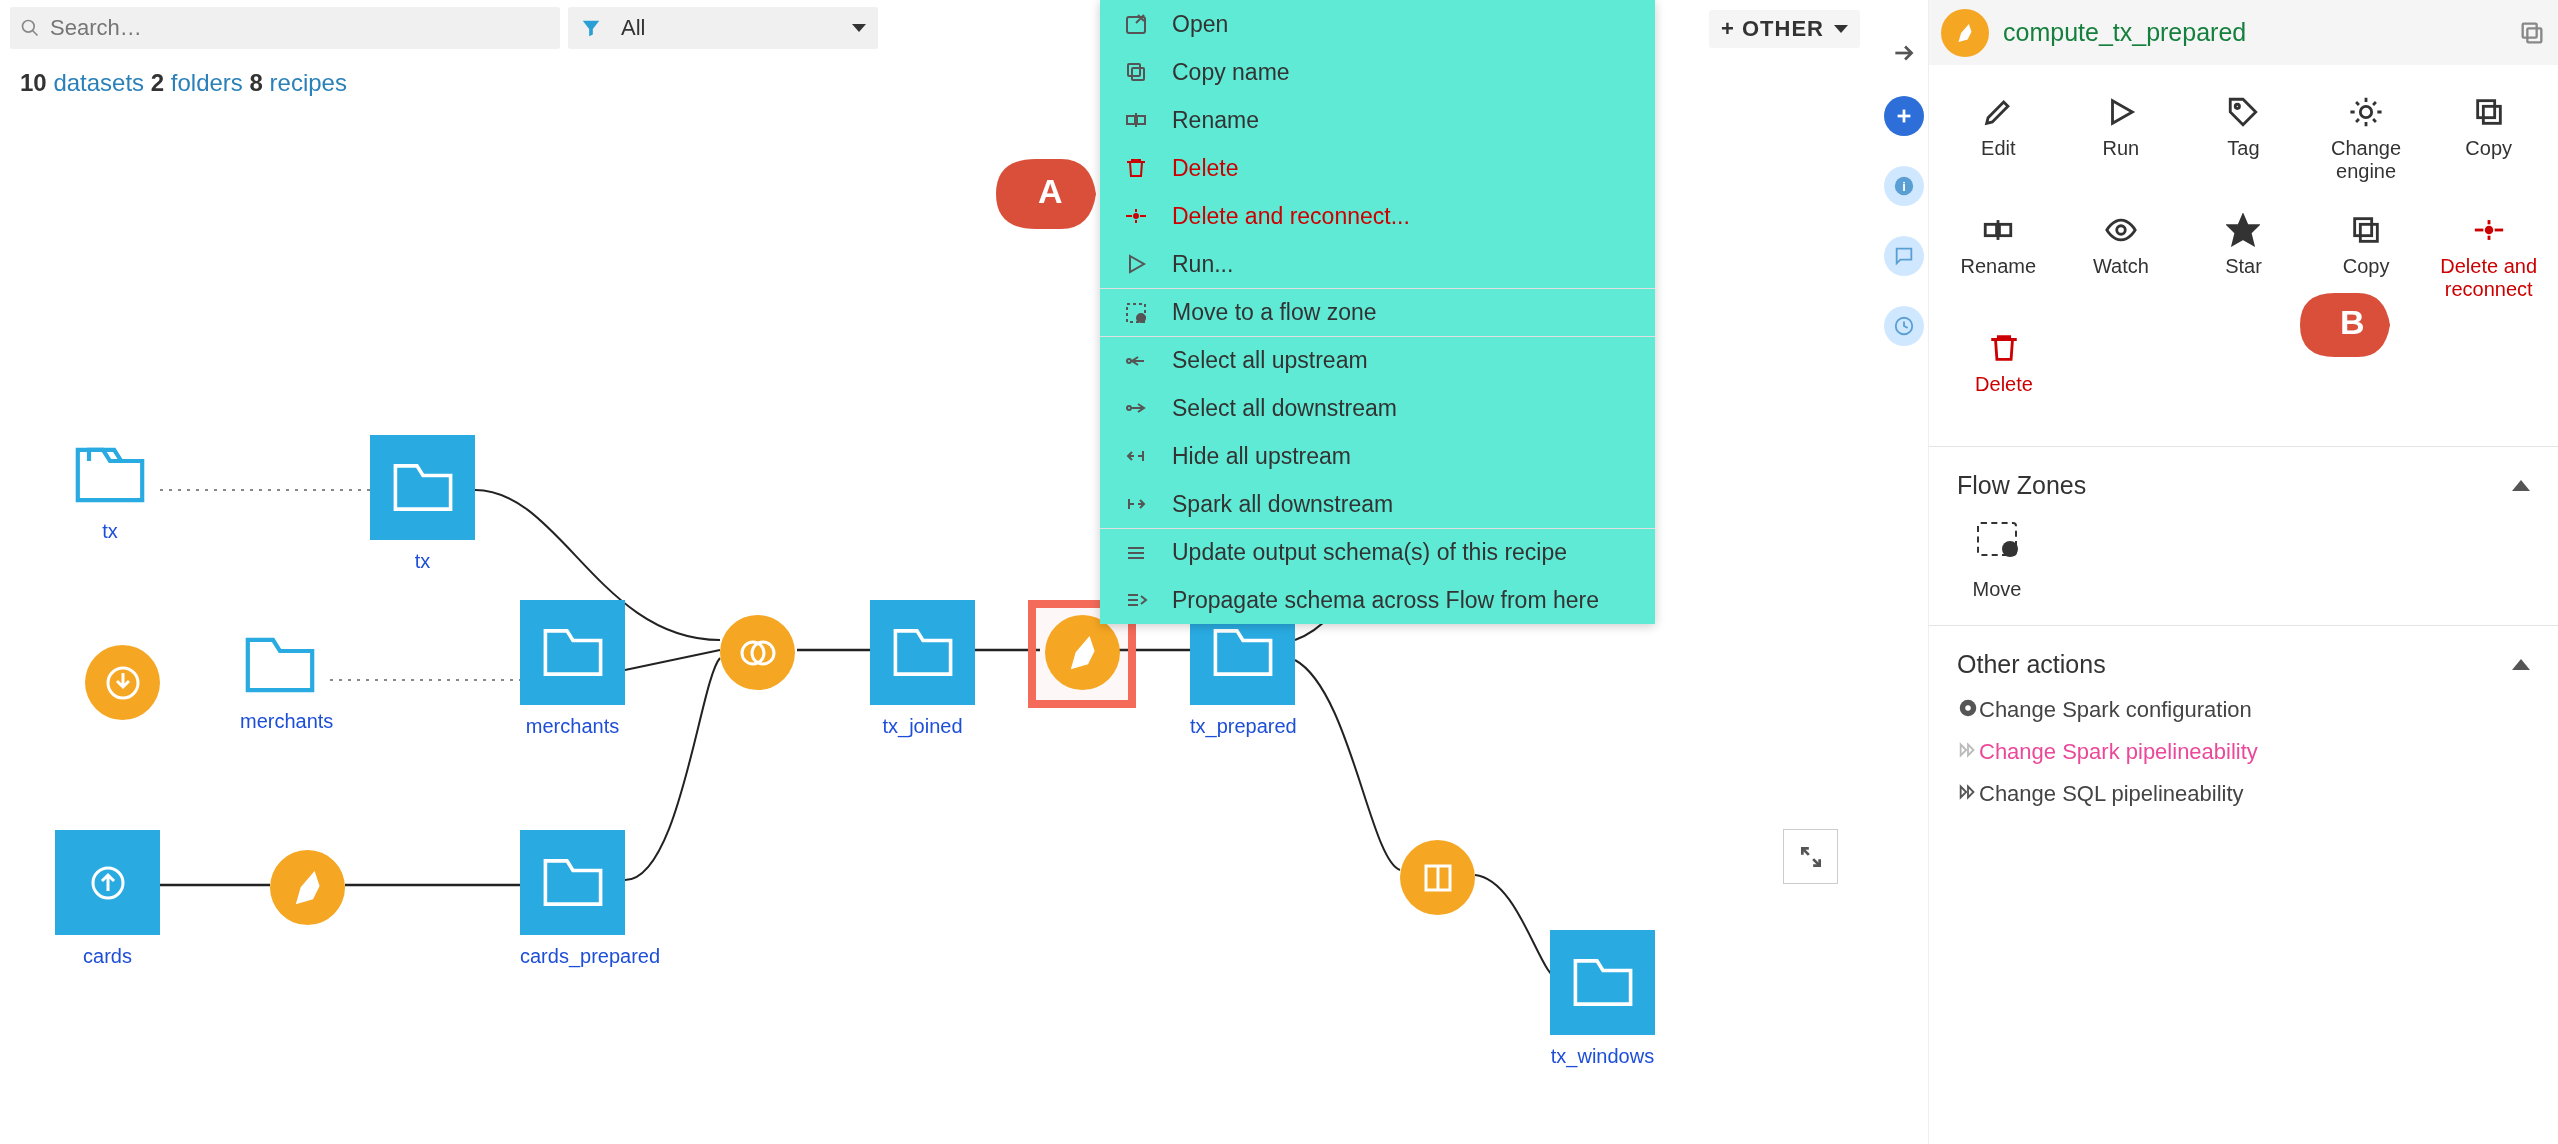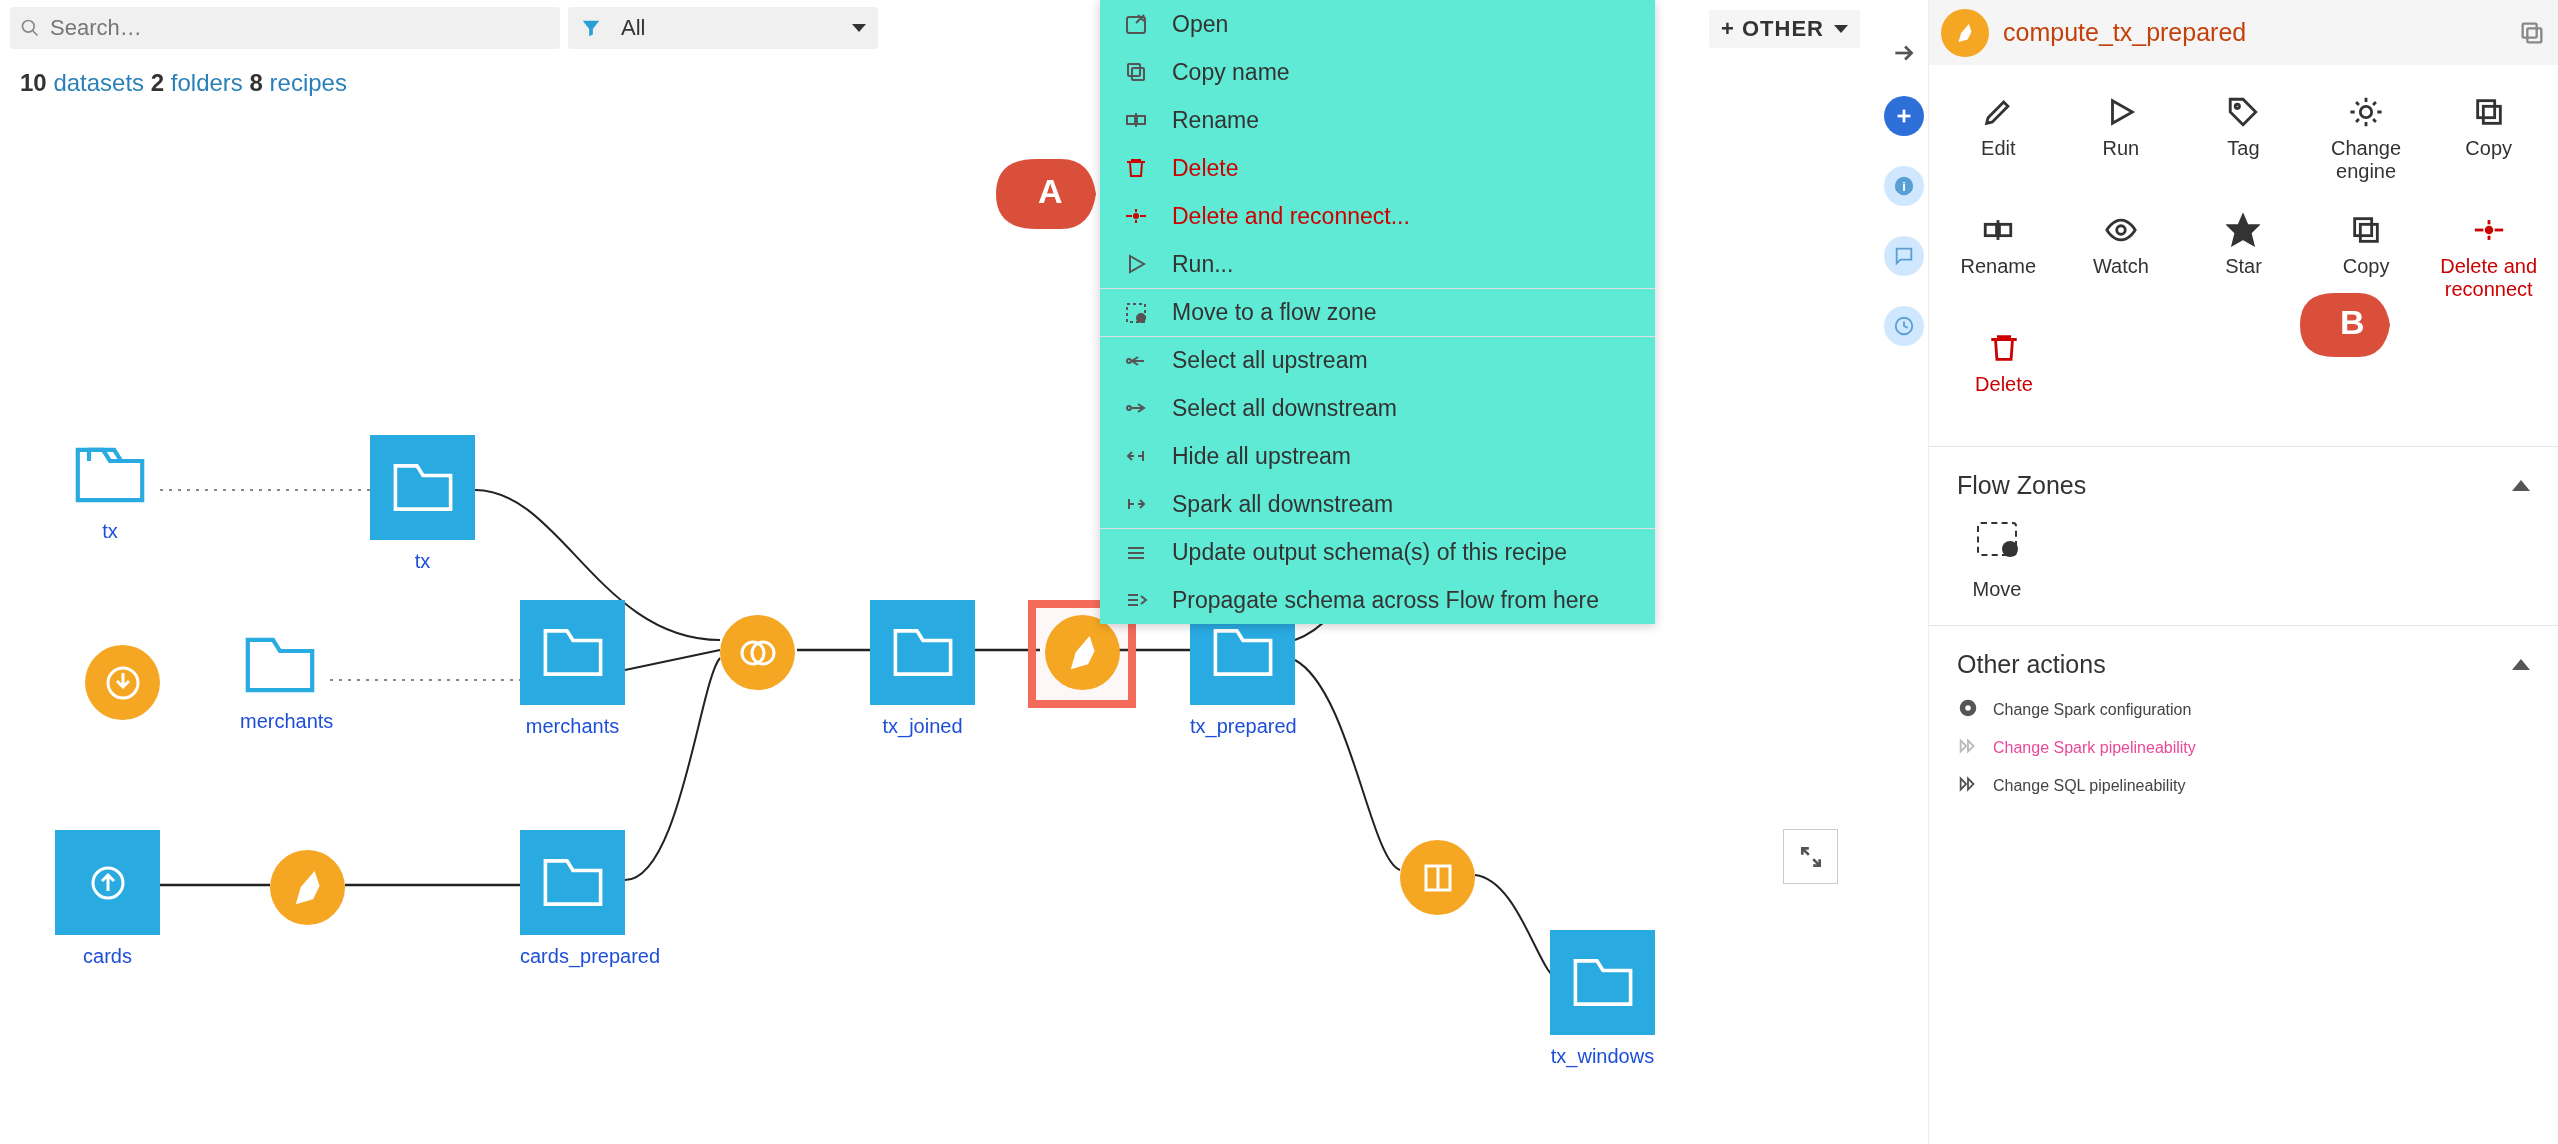--- a/index.html
+++ b/index.html
@@ -45,37 +45,37 @@
 .sidestrip { position: absolute; left: 1880px; top: 0; width: 48px; height: 1144px; display: flex; flex-direction: column; align-items: center; gap: 30px; padding-top: 40px; }
 .strip-icon { width: 40px; height: 40px; border-radius: 50%; display: flex; align-items: center; justify-content: center; }
 .strip-icon svg { width: 22px; height: 22px; }
 .strip-plus { background: #2d6ed8; }
 .strip-info { background: #d0e8ff; }
 .strip-chat { background: #d0e8ff; }
 .strip-clock { background: #d0e8ff; }
 .right-panel { position: absolute; left: 1928px; top: 0; width: 630px; height: 1144px; background: #fff; border-left: 1px solid #eee; }
 .rp-header { display: flex; align-items: center; height: 65px; background: #f5f5f5; padding: 0 12px; gap: 14px; }
 .rp-badge { width: 48px; height: 48px; background: #f5a623; border-radius: 50%; display: flex; align-items: center; justify-content: center; }
-.rp-title { font-size: 25px; color: #c2410c; flex: 1; }
+.rp-title { font-size: 25px; color: #15803d; flex: 1; }
 .rp-copy { width: 28px; height: 28px; }
 .rp-actions { padding: 30px 20px 20px; }
 .rp-row { display: flex; gap: 24px; margin-bottom: 30px; }
 .rp-action { width: 110px; display: flex; flex-direction: column; align-items: center; gap: 8px; text-align: center; font-size: 20px; color: #333; }
 .rp-action.danger { color: #cc0000; }
 .rp-action svg { width: 34px; height: 34px; stroke: #333; fill: none; stroke-width: 2; }
 .rp-action.danger svg { stroke: #cc0000; }
 .rp-action.star svg { fill: #333; stroke: #333; }
 .rp-section { border-top: 1px solid #e5e5e5; padding: 24px 28px; }
 .rp-section-head { display: flex; justify-content: space-between; align-items: center; font-size: 25px; color: #333; cursor: pointer; }
 .rp-section-head .chev { width: 0; height: 0; border-left: 9px solid transparent; border-right: 9px solid transparent; border-bottom: 11px solid #555; }
 .rp-move { display: flex; flex-direction: column; align-items: center; gap: 22px; margin-top: 22px; width: 80px; font-size: 20px; }
 .rp-move .box { width: 40px; height: 34px; border: 2.5px dashed #333; border-radius: 4px; position: relative; }
 .rp-move .box::after { content: ""; position: absolute; right: -3px; bottom: -3px; width: 16px; height: 16px; background: #333; border-radius: 50%; }
 .rp-other-list { margin-top: 18px; display: flex; flex-direction: column; gap: 16px; }
-.rp-other-item { display: flex; align-items: flex-end; gap: 14px; font-size: 16px; color: #444; }
+.rp-other-item { display: flex; align-items: flex-start; font-size: 22px; color: #444; }
 .rp-other-item.disabled { color: #ec4899; }
 .rp-other-item svg { width: 22px; height: 22px; }
 .annot-B { position: absolute; left: 2300px; top: 290px; width: 90px; height: 70px; z-index: 70; }
 .annot-B svg { width: 100%; height: 100%; }
 .annot-B-text { position: absolute; color: #fff; font-size: 34px; font-weight: 600; left: 40px; top: 13px; }
 </style>
 </head>
 <body>
 
 <div class="root">

